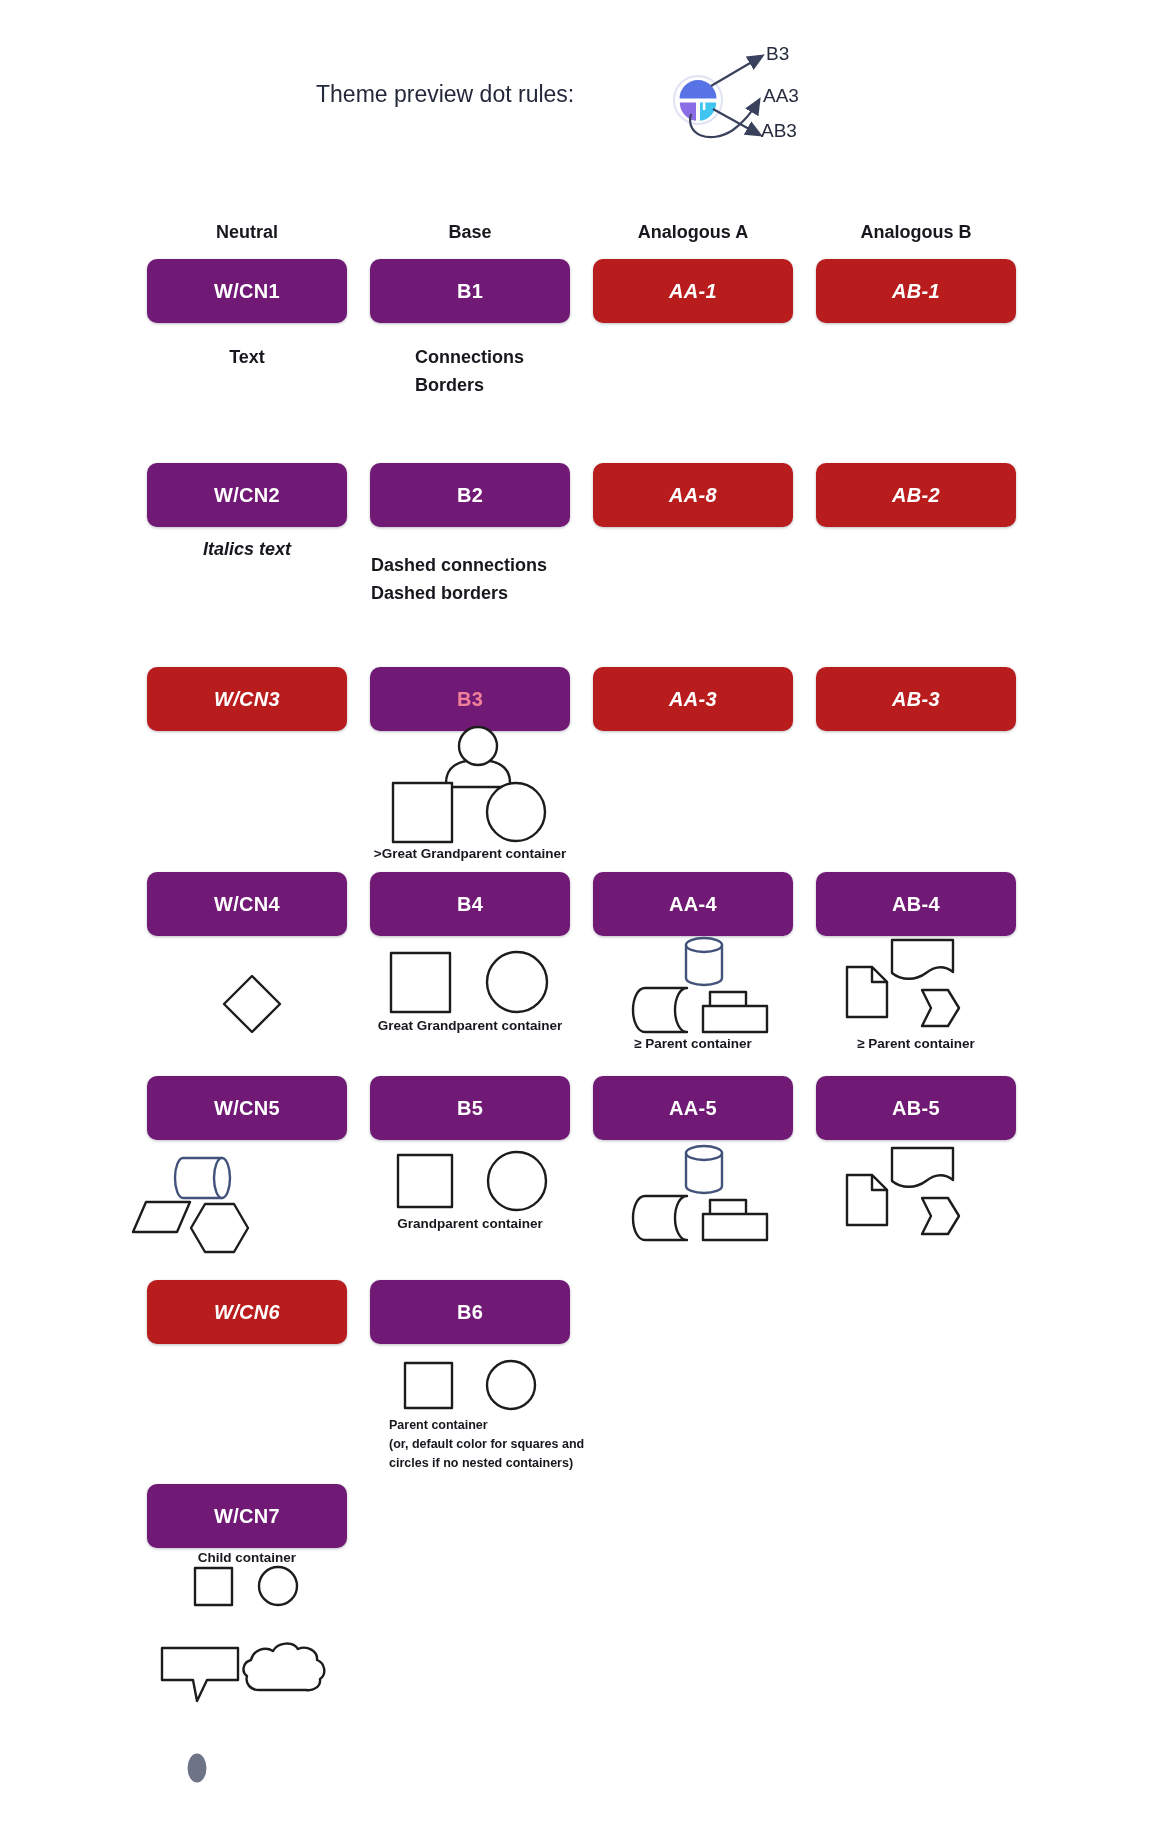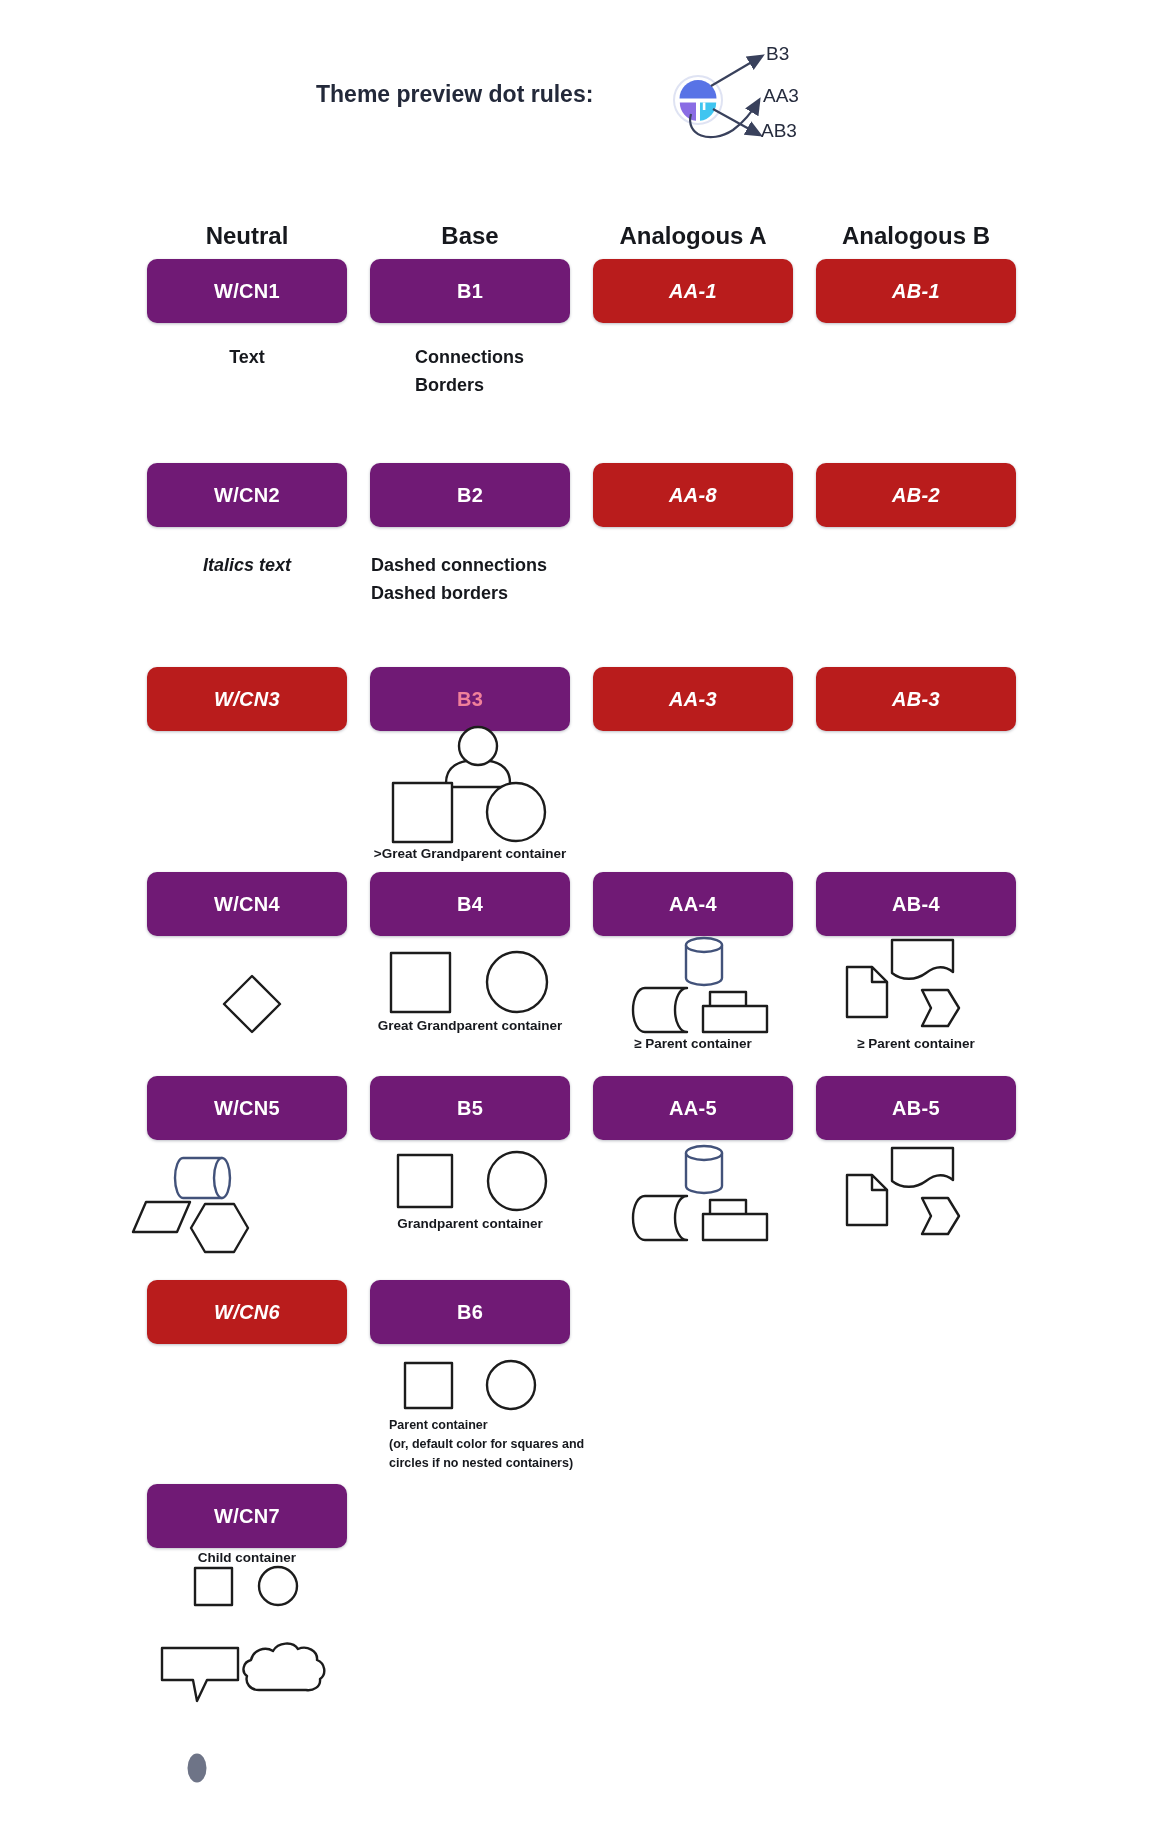--- a/index.html
+++ b/index.html
@@ -1,23 +1,23 @@
 <!DOCTYPE html>
 <html><head>
 <meta charset="utf-8">
 <style>
   html,body{margin:0;padding:0;}
   body{
     width:1164px;height:1822px;position:relative;background:#ffffff;
     font-family:"Liberation Sans","DejaVu Sans",sans-serif;color:#16181d;overflow:hidden;
   }
   .abs{position:absolute;}
-  .title{font-size:23px;font-weight:700;color:#23293a;}
+  .title{font-size:23px;font-weight:400;color:#23293a;}
   .dotlabel{font-size:19px;font-weight:500;color:#262c3e;}
-  .colheader{width:200px;text-align:center;font-size:24px;font-weight:700;color:#16181d;}
+  .colheader{width:200px;text-align:center;font-size:18px;font-weight:700;color:#16181d;}
   .cell{position:absolute;width:200px;}
   .swatch{
     position:absolute;left:0;top:0;width:200px;height:64px;border-radius:10px;
     display:flex;align-items:center;justify-content:center;
     font-size:20px;font-weight:700;color:#ffffff;letter-spacing:.3px;
     box-shadow:0 1px 3px rgba(16,23,48,.28);
   }
   .swatch.dark{background:#701a75;}
   .swatch.gray{background:#b91c1c;font-style:italic;}
   .swatch.pink{color:#f0809a;}
@@ -77,21 +77,21 @@
 </div>
 <div class="cell" style="left:593px;top:259px;">
   <div class="swatch gray">AA-1</div>
 </div>
 <div class="cell" style="left:816px;top:259px;">
   <div class="swatch gray">AB-1</div>
 </div>
 
 <div class="cell" style="left:147px;top:463px;">
   <div class="swatch dark">W/CN2</div>
-  <div class="cap row center italic" style="top:88px;">Italics text</div>
+  <div class="cap row center italic" style="top:72px;">Italics text</div>
 </div>
 <div class="cell" style="left:370px;top:463px;">
   <div class="swatch dark">B2</div>
   <div class="cap row" style="left:1px;top:88px;">Dashed connections</div>
   <div class="cap row" style="left:1px;top:116px;">Dashed borders</div>
 </div>
 <div class="cell" style="left:593px;top:463px;">
   <div class="swatch gray">AA-8</div>
 </div>
 <div class="cell" style="left:816px;top:463px;">

